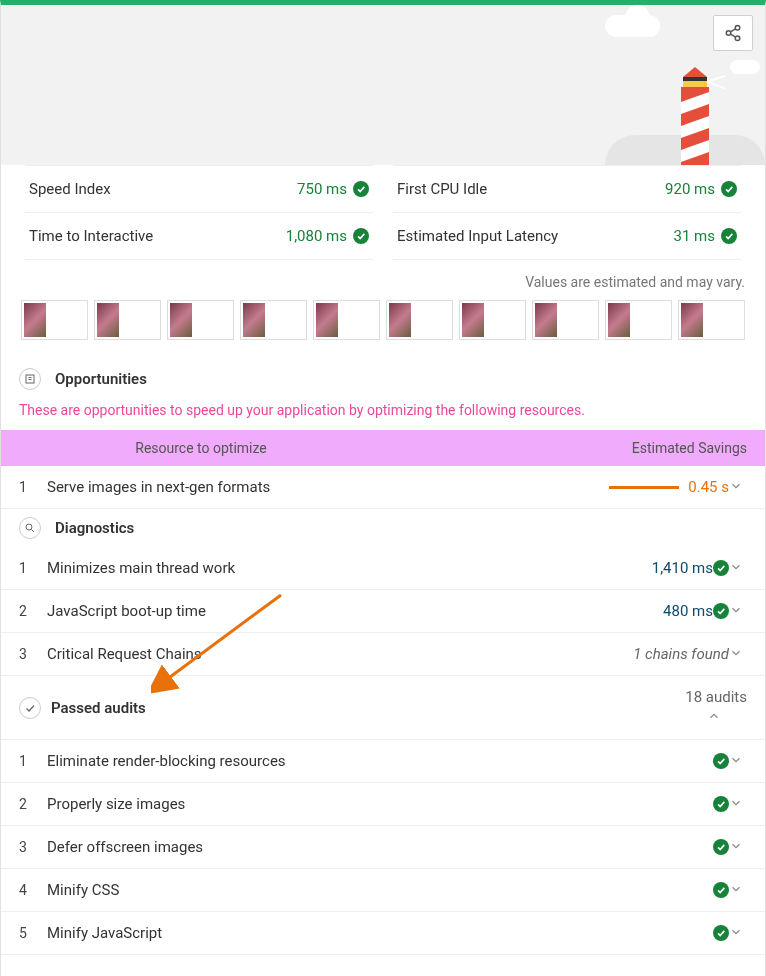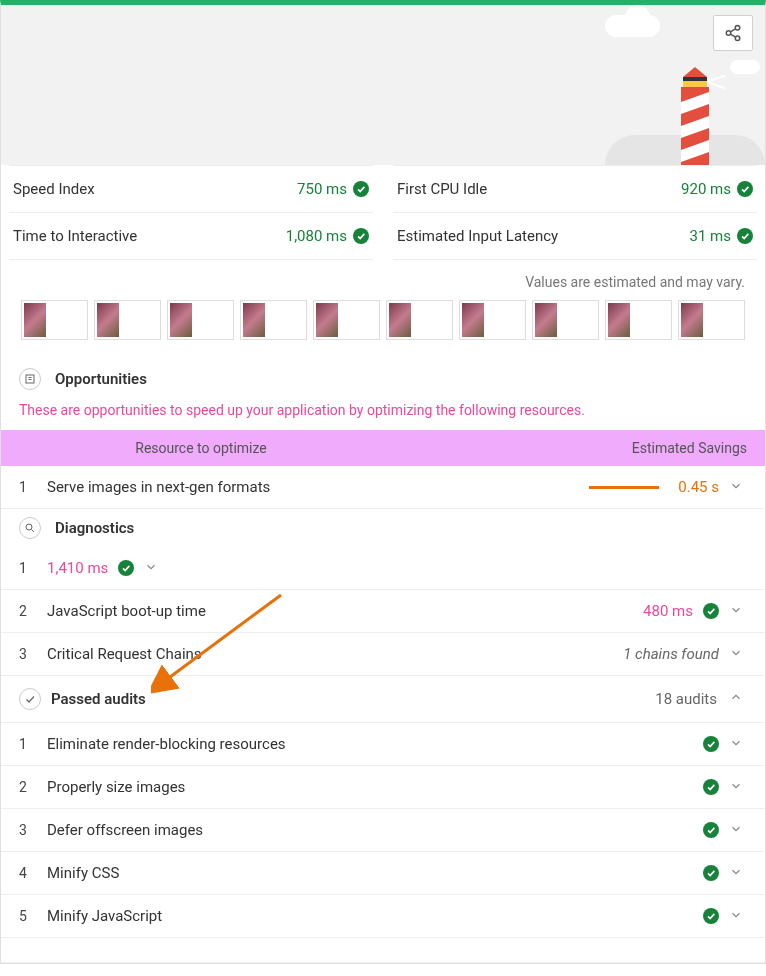--- a/index.html
+++ b/index.html
@@ -45,21 +45,21 @@
   border-radius: 20px;
 }
 .cloud1 { width: 55px; height: 22px; top: 10px; right: 105px; }
 .cloud1::before { content: ''; position: absolute; width: 25px; height: 25px; background: #fff; border-radius: 50%; top: -10px; left: 20px; }
 .cloud2 { width: 30px; height: 14px; top: 55px; right: 5px; }
 .hill { position: absolute; bottom: 0; right: 0; width: 160px; height: 30px; background: #e5e5e5; border-radius: 80px 80px 0 0; }
 
 .metrics {
   display: flex;
   gap: 20px;
-  padding: 0 8px;
+  padding: 0 24px;
 }
 .metric-col { flex: 1; }
 .metric-row {
   display: flex;
   justify-content: space-between;
   align-items: center;
   padding: 14px 4px;
   border-bottom: 1px solid #eee;
 }
 .metric-col .metric-row:first-child { border-top: 1px solid #eee; }
@@ -108,34 +108,34 @@
 }
 .opp-header > div:first-child { flex: 1; text-align: center; }
 .opp-header > div:last-child { flex: 1; text-align: right; }
 
 .audit-row {
   display: flex; align-items: center; padding: 12px 18px;
   border-bottom: 1px solid #eee; gap: 12px;
 }
 .audit-num { width: 16px; color: #444; font-size: 14px; }
 .audit-name { flex: 1; color: #333; font-size: 15px; }
-.audit-right { display: flex; align-items: center; gap: 10px; }
+.audit-right { display: flex; align-items: center; gap: 0; }
 .savings-bar { width: 70px; height: 3px; background: #e8710a; }
 .savings-text { color: #e8710a; font-size: 15px; width: 50px; text-align: right; }
 .chevron { width: 18px; color: #888; }
 .chevron svg { width: 14px; height: 14px; }
 
-.diag-value { color: #ec4899; font-size: 15px; }
+.diag-value { color: #0c4a6e; font-size: 15px; }
 .diag-plain { color: #666; font-size: 15px; font-style: italic; }
 
 .passed-head {
   display: flex; align-items: center; gap: 10px;
   padding: 12px 18px; border-bottom: 1px solid #eee;
 }
-.passed-right { margin-left: auto; display: flex; align-items: center; gap: 12px; color: #666; font-size: 15px; }
+.passed-right { margin-left: auto; display: flex; align-items: center; gap: 3px; color: #666; font-size: 15px; flex-direction: column; }
 
 .arrow-overlay {
   position: absolute;
   pointer-events: none;
 }
 </style>
 </head>
 <body>
 
 <div class="wrapper" style="position:relative">
@@ -285,20 +285,21 @@
       <svg viewBox="0 0 24 24" fill="none" stroke="currentColor" stroke-width="2">
           <circle cx="10" cy="10" r="6"></circle>
           <line x1="15" y1="15" x2="20" y2="20"></line>
         </svg>
     </span>
     <span class="section-title">Diagnostics</span>
   </div>
   <div id="diag-list">
       <div class="audit-row">
        <span class="audit-num">1</span>
+       <span class="audit-name">Minimizes main thread work</span>
        <span class="audit-right">
          <span class="diag-value">1,410 ms</span>
          <span class="check-badge">
             <svg viewBox="0 0 24 24" fill="none" stroke="#fff" stroke-width="4">
               <polyline points="5 13 10 18 20 7"></polyline>
             </svg>
           </span>
          <span class="chevron"><svg viewBox="0 0 24 24" fill="none" stroke="currentColor" stroke-width="2">
               <polyline points="6 9 12 15 18 9"></polyline>
             </svg></span>

